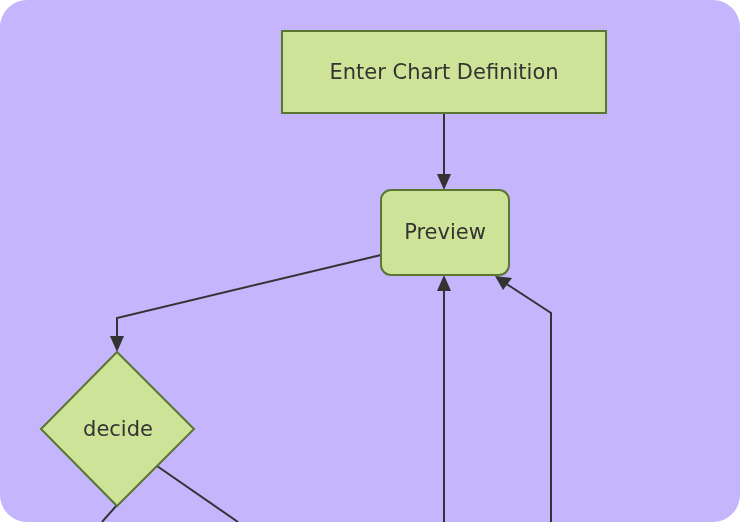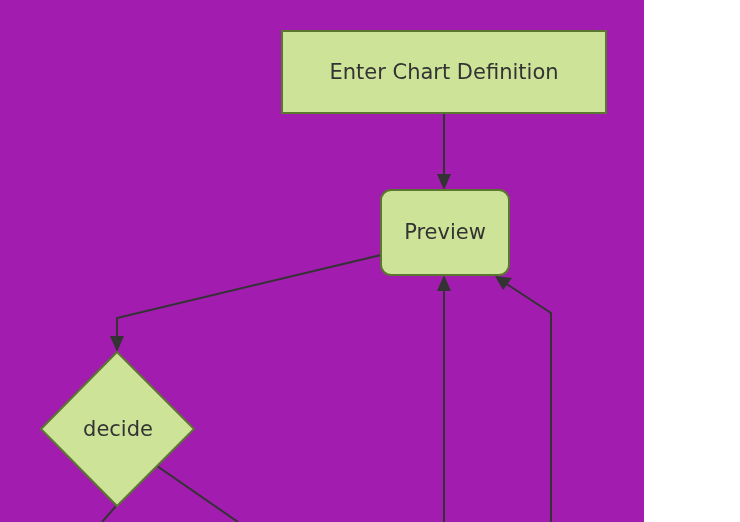--- a/index.html
+++ b/index.html
@@ -2,25 +2,26 @@
 <html><head>
 <meta charset="utf-8">
 <style>
   html, body {
     margin: 0;
     padding: 0;
     background: #ffffff;
   }
   #canvas {
     position: relative;
-    width: 644px;
+    width: 740px;
     height: 522px;
-    background: #a21caf;
+    background: #c4b5fd;
     overflow: hidden;
     font-family: "DejaVu Sans", "Liberation Sans", sans-serif;
+    border-radius: 27px;
   }
   #flow-svg {
     position: absolute;
     left: 0;
     top: 0;
     width: 740px;
     height: 522px;
     display: block;
   }
   .node-shape {

